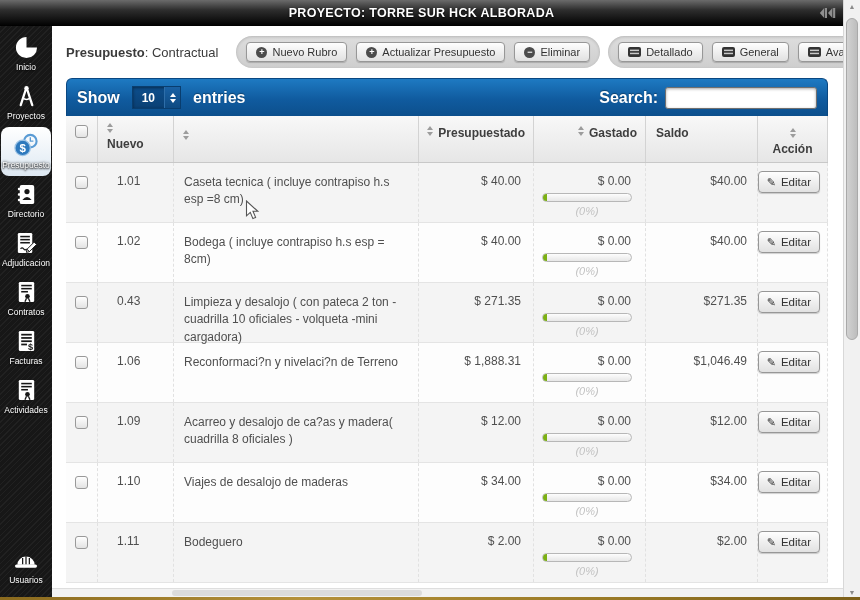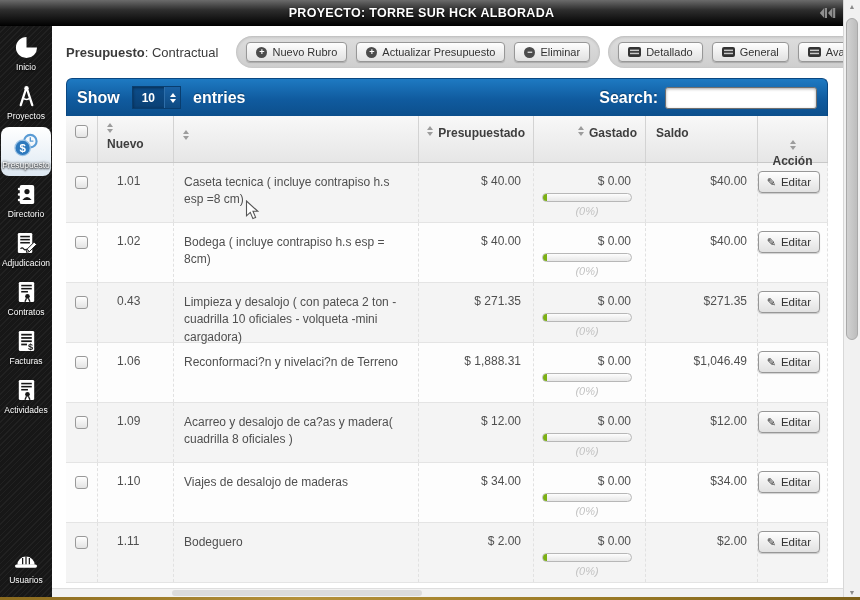--- a/index.html
+++ b/index.html
@@ -74,21 +74,21 @@
   .sort{display:inline-flex;flex-direction:column;gap:2px;flex:none}
   .sort .s{width:0;height:0;border-left:3.5px solid transparent;border-right:3.5px solid transparent}
   .sort .s.up{border-bottom:4px solid #9c9c9c}
   .sort .s.dn{border-top:4px solid #9c9c9c}
   .th.c1{display:flex;justify-content:center;padding-top:9px}
   .th.c2{display:flex;flex-direction:column;gap:4px;padding-left:9px}
   .th.c3{padding-left:9px}
   .th.c4,.th.c5{display:flex;justify-content:flex-end;align-items:flex-start;gap:5px;padding-top:10px}
   .th.c5{}
   .th.c6{padding-left:10px;padding-top:10px}
-  .th.c7{display:flex;flex-direction:column;align-items:center;gap:4px;padding-top:24px}
+  .th.c7{display:flex;flex-direction:column;align-items:center;gap:4px;padding-top:12px}
   .c1{width:32px;flex:none}.c2{width:76px;flex:none}.c3{width:245px;flex:none}.c4{width:115px;flex:none}
   .c5{width:112px;flex:none}.c6{width:112px;flex:none}.c7{width:70px;flex:none}
 
   .tr{display:flex;height:60px;border-bottom:1px solid #e4e4e4}
   .tr.odd{background:#f4f4f4}
   .tr.even{background:#fdfdfd}
   .td{border-right:1px dashed #e1e1e1;padding:11px 8px 0;font-size:12px;color:#4f4f4f;height:100%}
   .td.c1{display:flex;justify-content:center;padding-top:13px}
   .td.c2{padding-left:19px}
   .td.c3{line-height:1.45;padding-right:12px;padding-left:10px}

